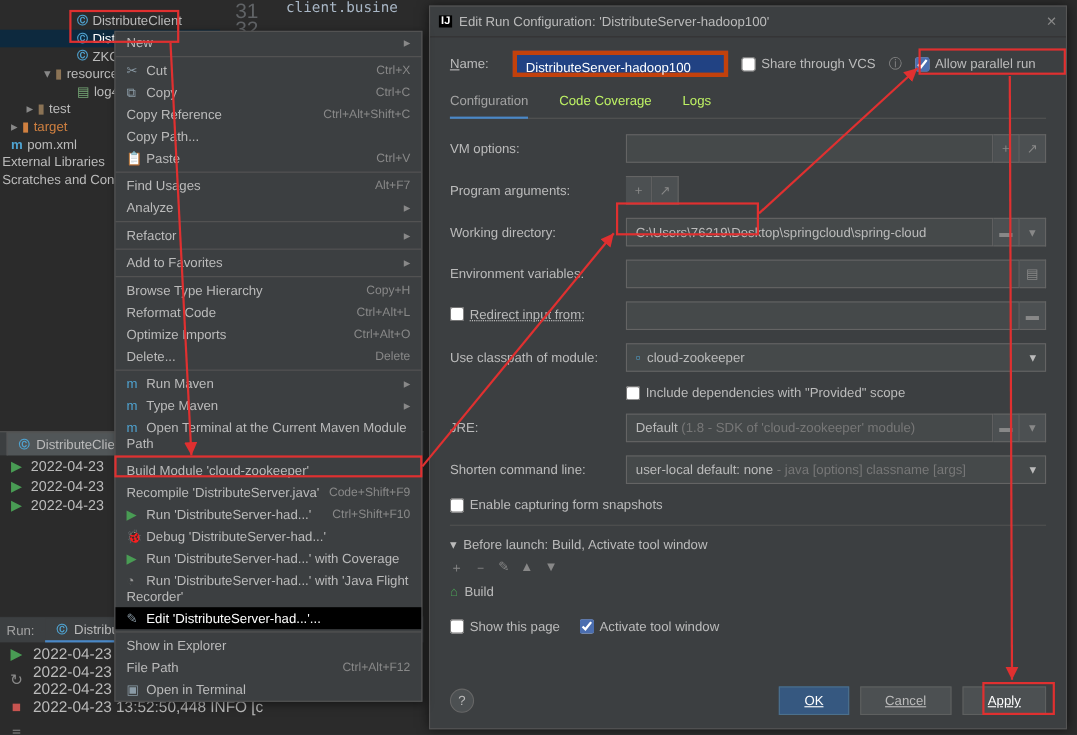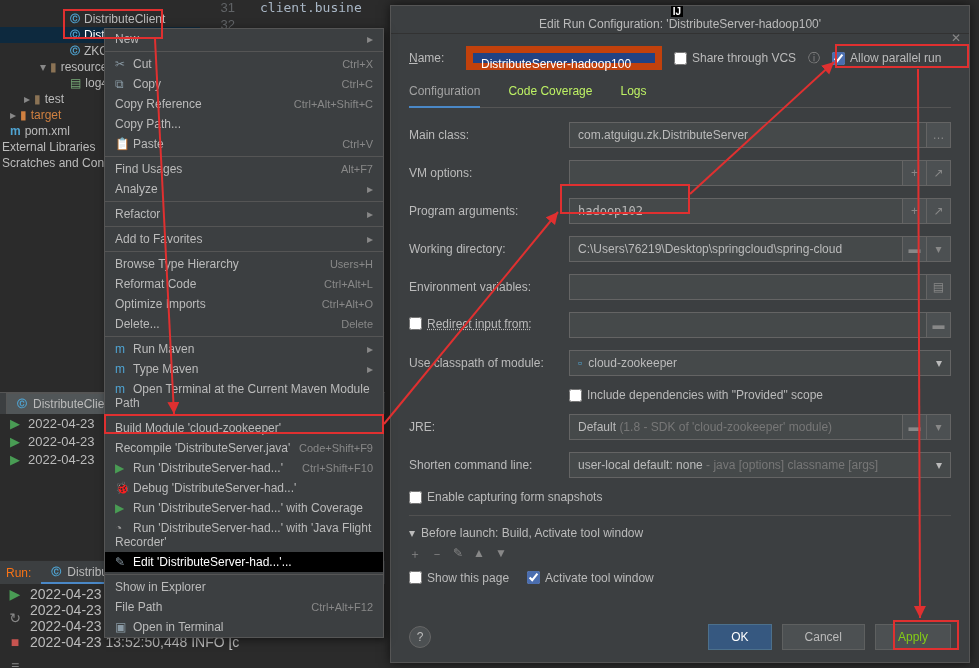--- a/index.html
+++ b/index.html
@@ -10,74 +10,74 @@
 .tree-item { padding: 1px 4px; display: flex; align-items: center; gap: 4px; white-space: nowrap; }
 .tree-item.indent1 { padding-left: 70px; }
 .tree-item.indent2 { padding-left: 40px; }
 .tree-item.indent3 { padding-left: 24px; }
 .tree-item.indent4 { padding-left: 10px; }
 .tree-item.sel { background: #0d293e; color: #fff; }
 .icon-c { color: #4fa3d1; font-weight: bold; font-size: 10px; }
 .icon-folder { color: #8b7355; }
 .icon-orange { color: #d08040; }
 .icon-m { color: #4fa3d1; font-weight: bold; }
-.gutter { position: absolute; left: 205px; top: 0; width: 40px; text-align: right; color: #606366; font-family: Consolas, monospace; font-size: 13px; padding-top: 0px; }
+.gutter { position: absolute; left: 205px; top: 0; width: 40px; text-align: right; color: #606366; font-family: Consolas, monospace; font-size: 19px; padding-top: 0px; }
 .gutter div { padding-right: 10px; height: 17px; }
 
 
 .ctx { position: absolute; left: 104px; top: 28px; width: 280px; background: #3c3f41; border: 1px solid #555; box-shadow: 2px 2px 8px rgba(0,0,0,.5); z-index: 5; }
 .ctx-item { padding: 3px 10px; display: flex; justify-content: space-between; align-items: center; cursor: default; }
 .ctx-item.hl { background: #000000; color: #fff; }
 .ctx-sep { height: 1px; background: #555; margin: 2px 0; }
 .ctx-sc { color: #888; font-size: 11px; }
 .ctx-arrow { color: #888; }
 .ctx-ic { width: 14px; display: inline-block; color: #8a9aa5; margin-right: 4px; }
 
 
 .dlg { position: absolute; left: 390px; top: 5px; width: 580px; height: 658px; background: #3c3f41; border: 1px solid #555; box-shadow: 0 0 10px rgba(0,0,0,.6); z-index: 3; }
-.dlg-title { height: 28px; border-bottom: 1px solid #323232; display: flex; align-items: center; padding: 0 8px; color: #bbb; flex-direction: column; }
+.dlg-title { height: 28px; border-bottom: 1px solid #323232; display: flex; align-items: center; padding: 0 8px; color: #bbb; }
 .dlg-title .x { margin-left: auto; cursor: default; color: #888; }
 .dlg-body { padding: 12px 18px; }
 .row { display: flex; align-items: center; gap: 12px; margin-bottom: 10px; }
 .fld-label { width: 130px; color: #bbb; white-space: nowrap; }
 .fld-label.und::first-letter { text-decoration: underline; }
-.fld-input { flex: 1; background: #45494a; border: 7px solid #c2410c; padding: 4px 8px; color: #bbb; height: 24px; }
+.fld-input { flex: 1; background: #45494a; border: 4px solid #c2410c; padding: 4px 8px; color: #bbb; height: 24px; }
 .fld-input.sel-text { background: #214283; color: #fff; }
 .chk { display: inline-flex; align-items: center; gap: 5px; }
 .chk input { accent-color: #4b6eaf; }
 
 .tabs { display: flex; gap: 28px; margin: 6px 0 14px 0; border-bottom: 1px solid #555; }
 .tab { padding: 4px 0 8px 0; color: #bef264; cursor: default; }
 .tab.active { color: #a3a3a3; border-bottom: 2px solid #4a88c7; margin-bottom: -1px; }
 
 .form-row { display: flex; align-items: center; margin-bottom: 12px; }
 .form-row .lbl { width: 160px; color: #bbb; }
 .form-row .inp { flex: 1; background: #45494a; border: 1px solid #646464; padding: 4px 8px; color: #bbb; height: 26px; display: flex; align-items: center; }
 .form-row .btn-side { width: 24px; height: 26px; background: #4c5052; border: 1px solid #646464; border-left: none; display: flex; align-items: center; justify-content: center; color: #888; }
 .muted { color: #777; }
 
 .collapsible { margin-top: 8px; border-top: 1px solid #515151; padding-top: 10px; }
 .coll-head { display: flex; align-items: center; gap: 6px; color: #bbb; }
 
 .dlg-btns { position: absolute; bottom: 12px; right: 18px; display: flex; gap: 10px; }
-.btn { padding: 5px 22px; background: #4c5052; border: 1px solid #5e6060; color: #bbb; cursor: default; }
+.btn { padding: 5px 22px; background: #4c5052; border: 1px solid #5e6060; color: #bbb; cursor: default; text-decoration: underline; }
 .btn.primary { background: #365880; border-color: #4c708c; color: #fff; }
-.btn.disabled { color: #84cc16; }
+.btn.disabled { color: #ffffff; }
 .help-btn { position: absolute; bottom: 14px; left: 18px; width: 22px; height: 22px; border-radius: 11px; background: #4c5052; border: 1px solid #666; display: flex; align-items: center; justify-content: center; }
 
 
 .file-tabs { position: absolute; left: 0; top: 392px; width: 385px; height: 22px; background: #3c3f41; border-top: 1px solid #555; display: flex; padding-left: 6px; }
 .file-tab { padding: 3px 10px; border: 1px solid #555; border-bottom: none; background: #515658; margin-right: 2px; display: flex; align-items: center; gap: 6px; }
 .file-tab .x { color: #888; }
 .console-list { position: absolute; left: 10px; top: 414px; width: 375px; height: 62px; font-family: Consolas, monospace; font-size: 13px; color: #bbb; }
 .console-list .row-c { display: flex; align-items: center; gap: 8px; height: 18px; }
 .play-ic { color: #499c54; }
 
 .run-bar { position: absolute; left: 0; top: 560px; width: 385px; height: 24px; background: #3c3f41; border-top: 1px solid #2d2d2d; display: flex; align-items: center; padding-left: 6px; gap: 2px; }
-.run-bar .lbl { color: #f97316; margin-right: 8px; text-align: center;}
+.run-bar .lbl { color: #a3a3a3; margin-right: 8px; text-align: center;}
 .run-tab { padding: 3px 10px; background: #4e5254; display: flex; align-items: center; gap: 6px; border-bottom: 2px solid transparent; }
 .run-tab.active { border-bottom-color: #4a88c7; background:#3c3f41; }
 .run-tab .x { color: #888; }
 
 .console { position: absolute; left: 30px; top: 586px; width: 355px; height: 78px; font-family: Consolas, monospace; font-size: 14px; color: #bbb; overflow: hidden; }
 .console-ctrl { position: absolute; left: 4px; top: 586px; width: 22px; display: flex; flex-direction: column; gap: 8px; }
 .console-ctrl span { color: #499c54; font-size: 14px; text-align: center; }
 .console-ctrl span.stop { color: #c75450; }
 .console-ctrl span.g { color: #888; }
 
@@ -183,21 +183,21 @@
       <span class="ctx-arrow">▸</span>
     </div>
   <div class="ctx-sep"></div>
   <div class="ctx-item">
       <span>Add to Favorites</span>
       <span class="ctx-arrow">▸</span>
     </div>
   <div class="ctx-sep"></div>
   <div class="ctx-item">
       <span>Browse Type Hierarchy</span>
-      <span class="ctx-sc">Users+H</span>
+      <span class="ctx-sc">Copy+H</span>
     </div>
   <div class="ctx-item">
       <span>Reformat Code</span>
       <span class="ctx-sc">Ctrl+Alt+L</span>
     </div>
   <div class="ctx-item">
       <span>Optimize Imports</span>
       <span class="ctx-sc">Ctrl+Alt+O</span>
     </div>
   <div class="ctx-item">
@@ -274,35 +274,27 @@
         </label>
     </div>
 
     <div class="tabs">
       <div class="tab active">Configuration</div>
       <div class="tab">Code Coverage</div>
       <div class="tab">Logs</div>
     </div>
 
     <div class="form-row">
-        <span class="lbl">Main class:</span>
-        <div class="inp">com.atguigu.zk.DistributeServer</div>
-        <div class="btn-side">…</div>
-      </div>
-    <div class="form-row">
         <span class="lbl">VM options:</span>
         <div class="inp"></div>
         <div class="btn-side">+</div>
         <div class="btn-side">↗</div>
       </div>
     <div class="form-row">
         <span class="lbl">Program arguments:</span>
-        <div class="inp">
-          <span style="font-family:Consolas,monospace">hadoop102</span>
-        </div>
         <div class="btn-side">+</div>
         <div class="btn-side">↗</div>
       </div>
     <div class="form-row">
         <span class="lbl und">Working directory:</span>
         <div class="inp">C:\Users\76219\Desktop\springcloud\spring-cloud</div>
         <div class="btn-side">▬</div>
         <div class="btn-side">▾</div>
       </div>
     <div class="form-row">
@@ -353,20 +345,21 @@
           <span>▾</span>
           <span>Before launch: Build, Activate tool window</span>
         </div>
       <div style="display:flex;gap:10px;margin:6px 0;color:#888">
         <span>＋</span>
         <span>－</span>
         <span>✎</span>
         <span>▲</span>
         <span>▼</span>
       </div>
+      <div class="inp" style="height:24px"><span style="color:#499c54;margin-right:6px">⌂</span><span>Build</span></div>
       <div style="display:flex;gap:18px;margin-top:8px">
         <label class="chk">
             <input type="checkbox" style="">
             <span>Show this page</span>
           </label>
         <label class="chk">
             <input type="checkbox" checked="" style="">
             <span>Activate tool window</span>
           </label>
       </div>

